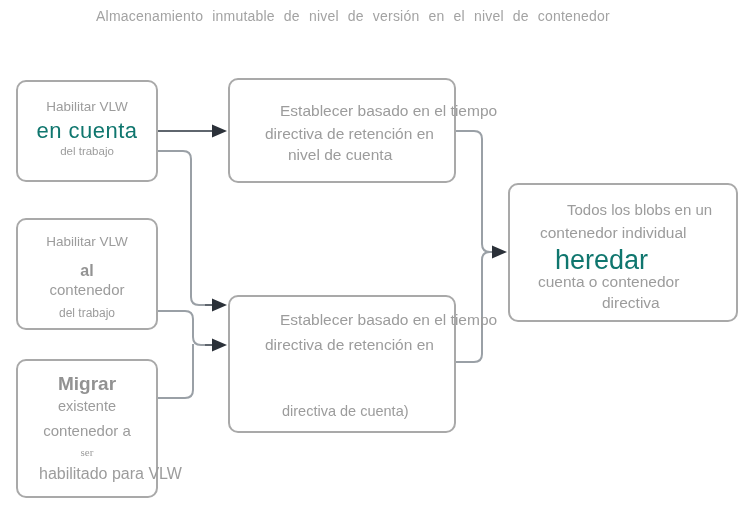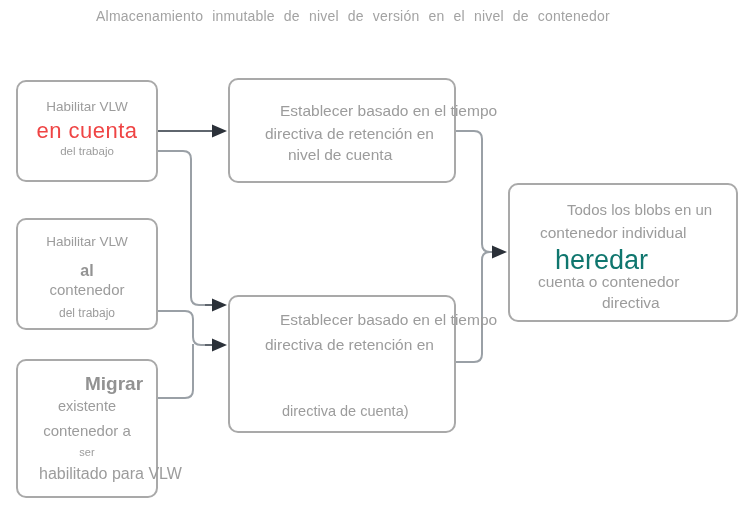--- a/index.html
+++ b/index.html
@@ -16,36 +16,36 @@
     position:absolute; background:#ffffff;
     border:2px solid #a9a9a9; border-radius:10px;
     box-sizing:border-box;
   }
   .line { position:absolute; white-space:nowrap; color:#9c9c9c; line-height:1; }
   .centered { left:0; width:100%; text-align:center; }
 
   
   .b1 { left:16px; top:80px; width:142px; height:102px; }
   .b1-l1 { top:18px; font-size:13.5px; }
-  .b1-l2 { top:38px; font-size:22px; color:#ef4444; letter-spacing:0.5px; }
+  .b1-l2 { top:38px; font-size:22px; color:#0f766e; letter-spacing:0.5px; }
   .b1-l3 { top:64px; font-size:11.5px; }
 
   
   .b2 { left:16px; top:218px; width:142px; height:112px; }
   .b2-l1 { top:15px; font-size:13.5px; }
   .b2-l2 { top:43px; font-size:16px; font-weight:bold; color:#939393; }
   .b2-l3 { top:62px; font-size:15px; }
   .b2-l4 { top:87px; font-size:12px; }
 
   
   .b3 { left:16px; top:359px; width:142px; height:139px; }
-  .b3-l1 { top:13px; font-size:19px; font-weight:bold; color:#929292;padding-left:27px; }
+  .b3-l1 { top:13px; font-size:19px; font-weight:bold; color:#929292; }
   .b3-l2 { top:38px; font-size:14.5px; }
   .b3-l3 { top:62px; font-size:15px; }
-  .b3-l4 { top:86px; font-size:11px; }
+  .b3-l4 { top:86px; font-size:11px;font-family:Liberation Serif, serif; }
   .b3-l5 { top:105px; left:21px; font-size:16px; text-align:left; width:auto; }
 
   
   .m1 { left:228px; top:78px; width:228px; height:105px; }
   .m1-l1 { left:50px; top:23px; font-size:15.5px; }
   .m1-l2 { left:35px; top:46px; font-size:15.5px; }
   .m1-l3 { left:58px; top:67px; font-size:15.5px; }
 
   
   .m2 { left:228px; top:295px; width:228px; height:138px; }

